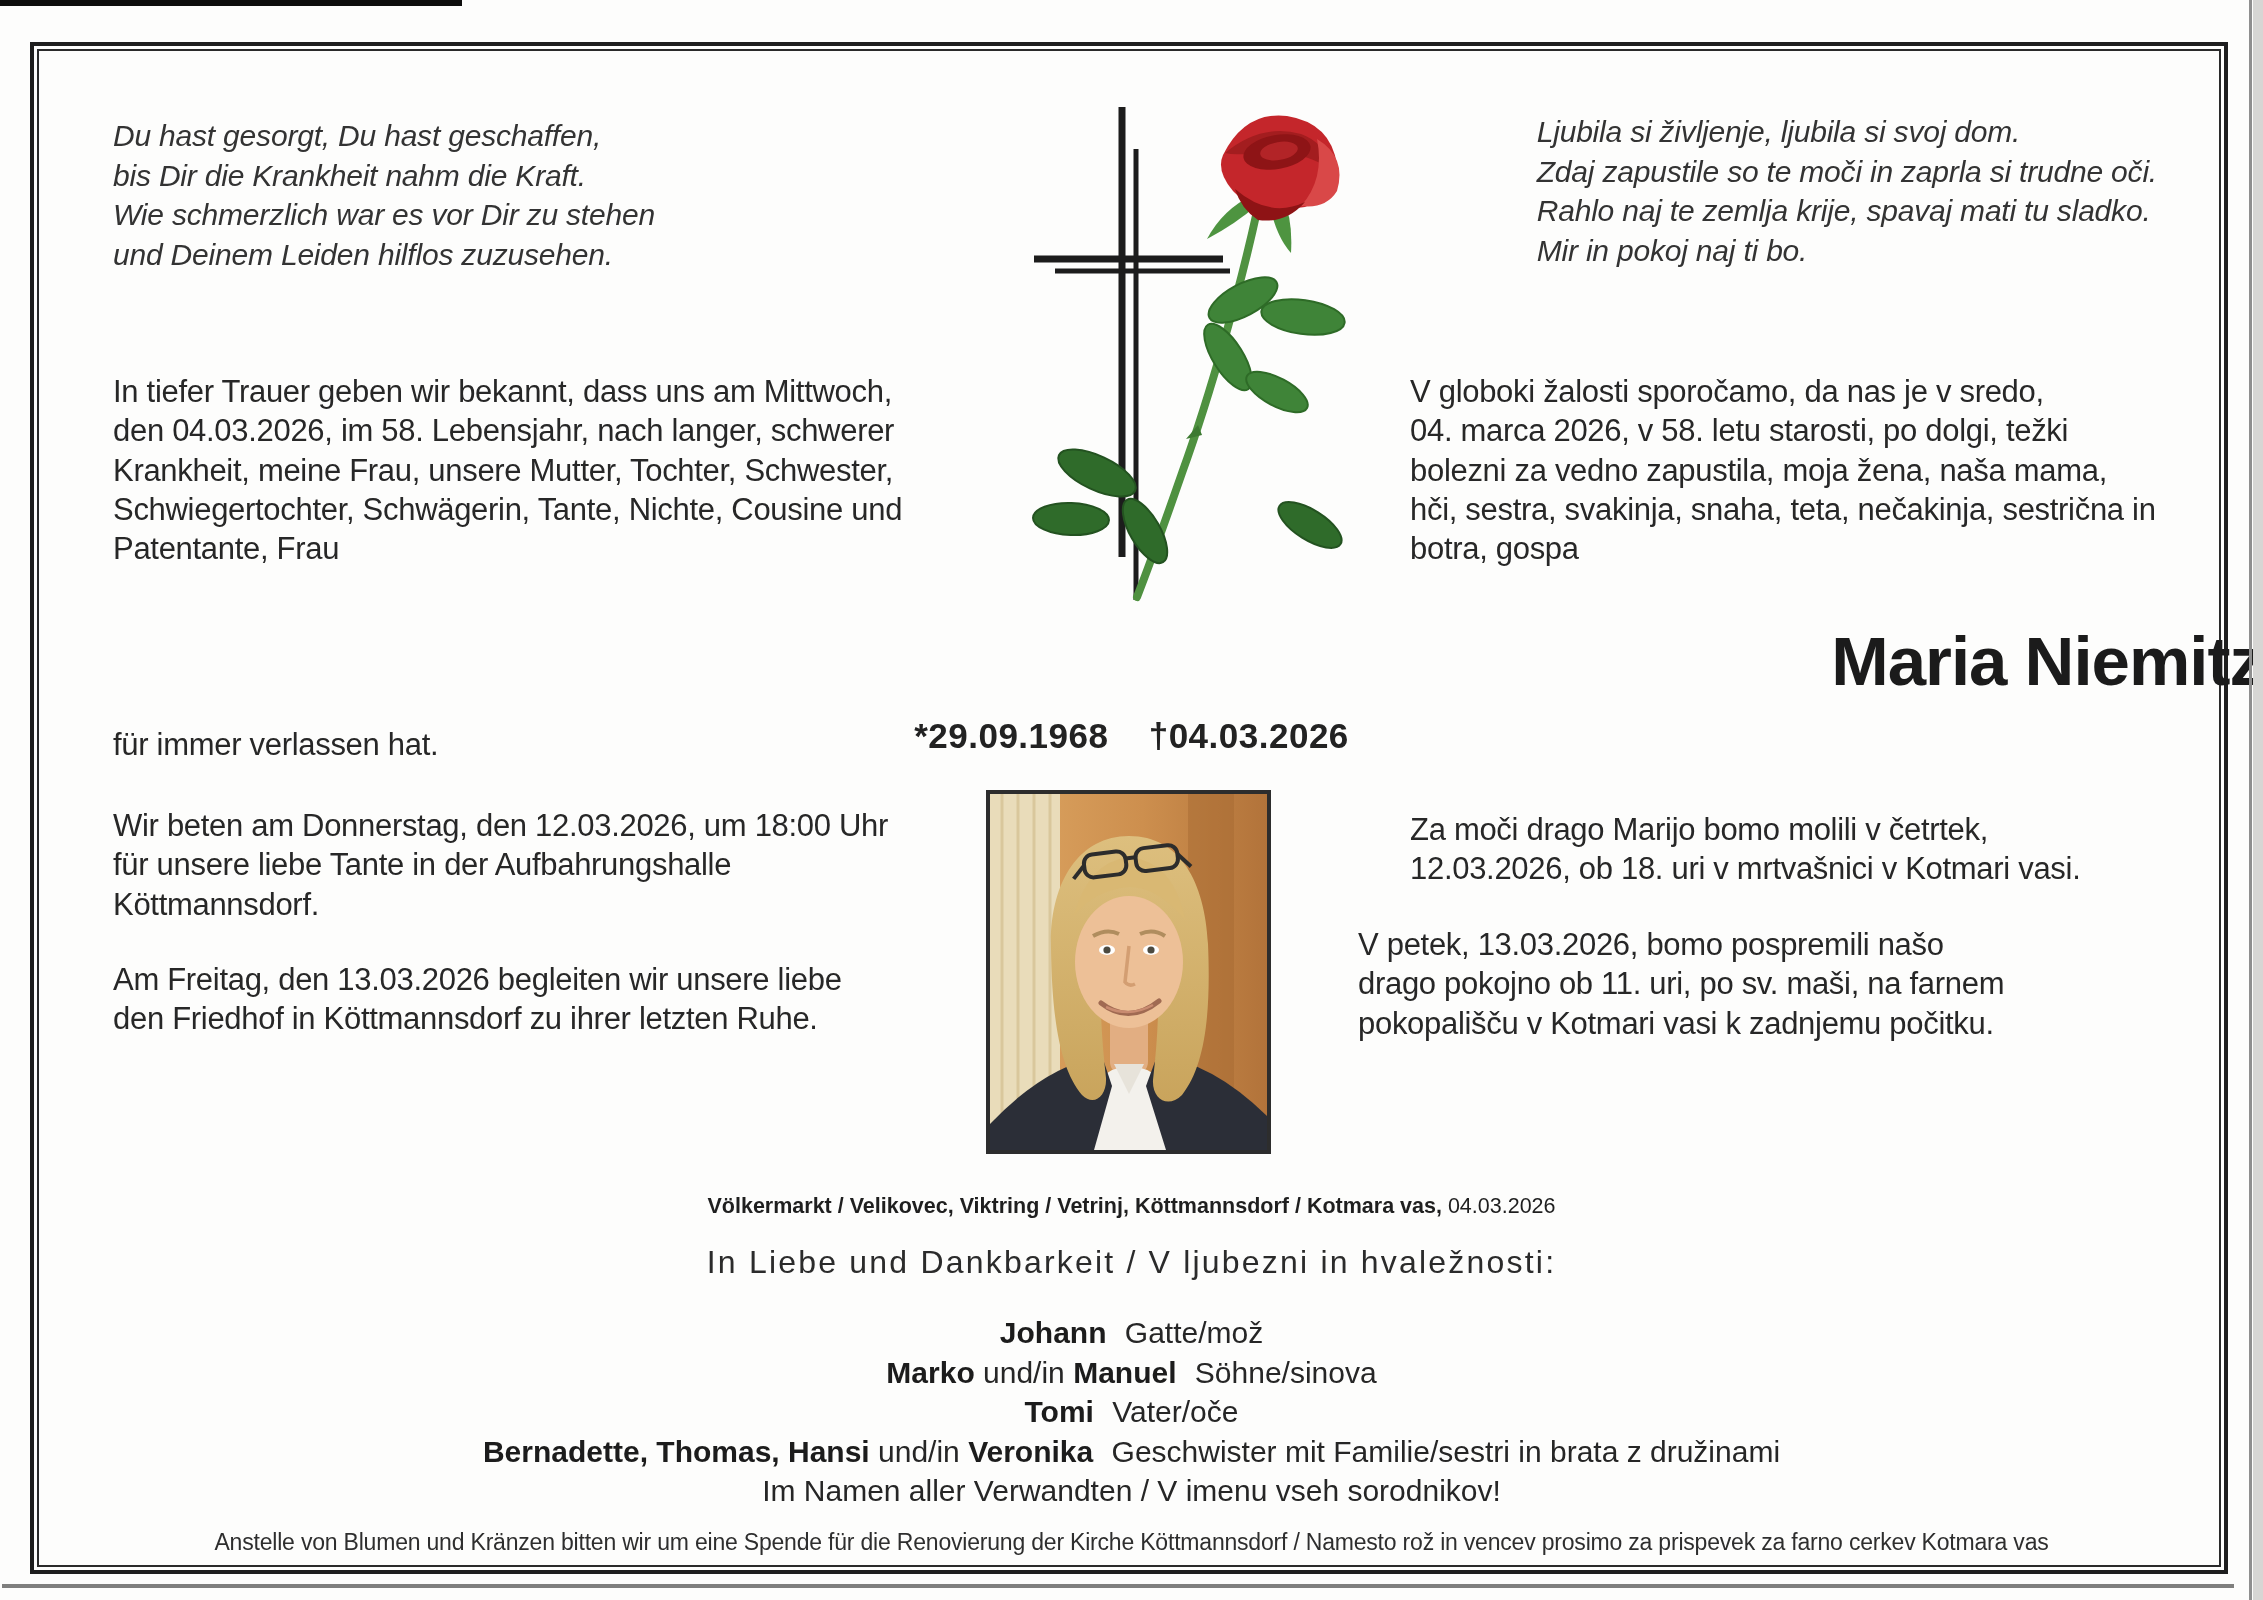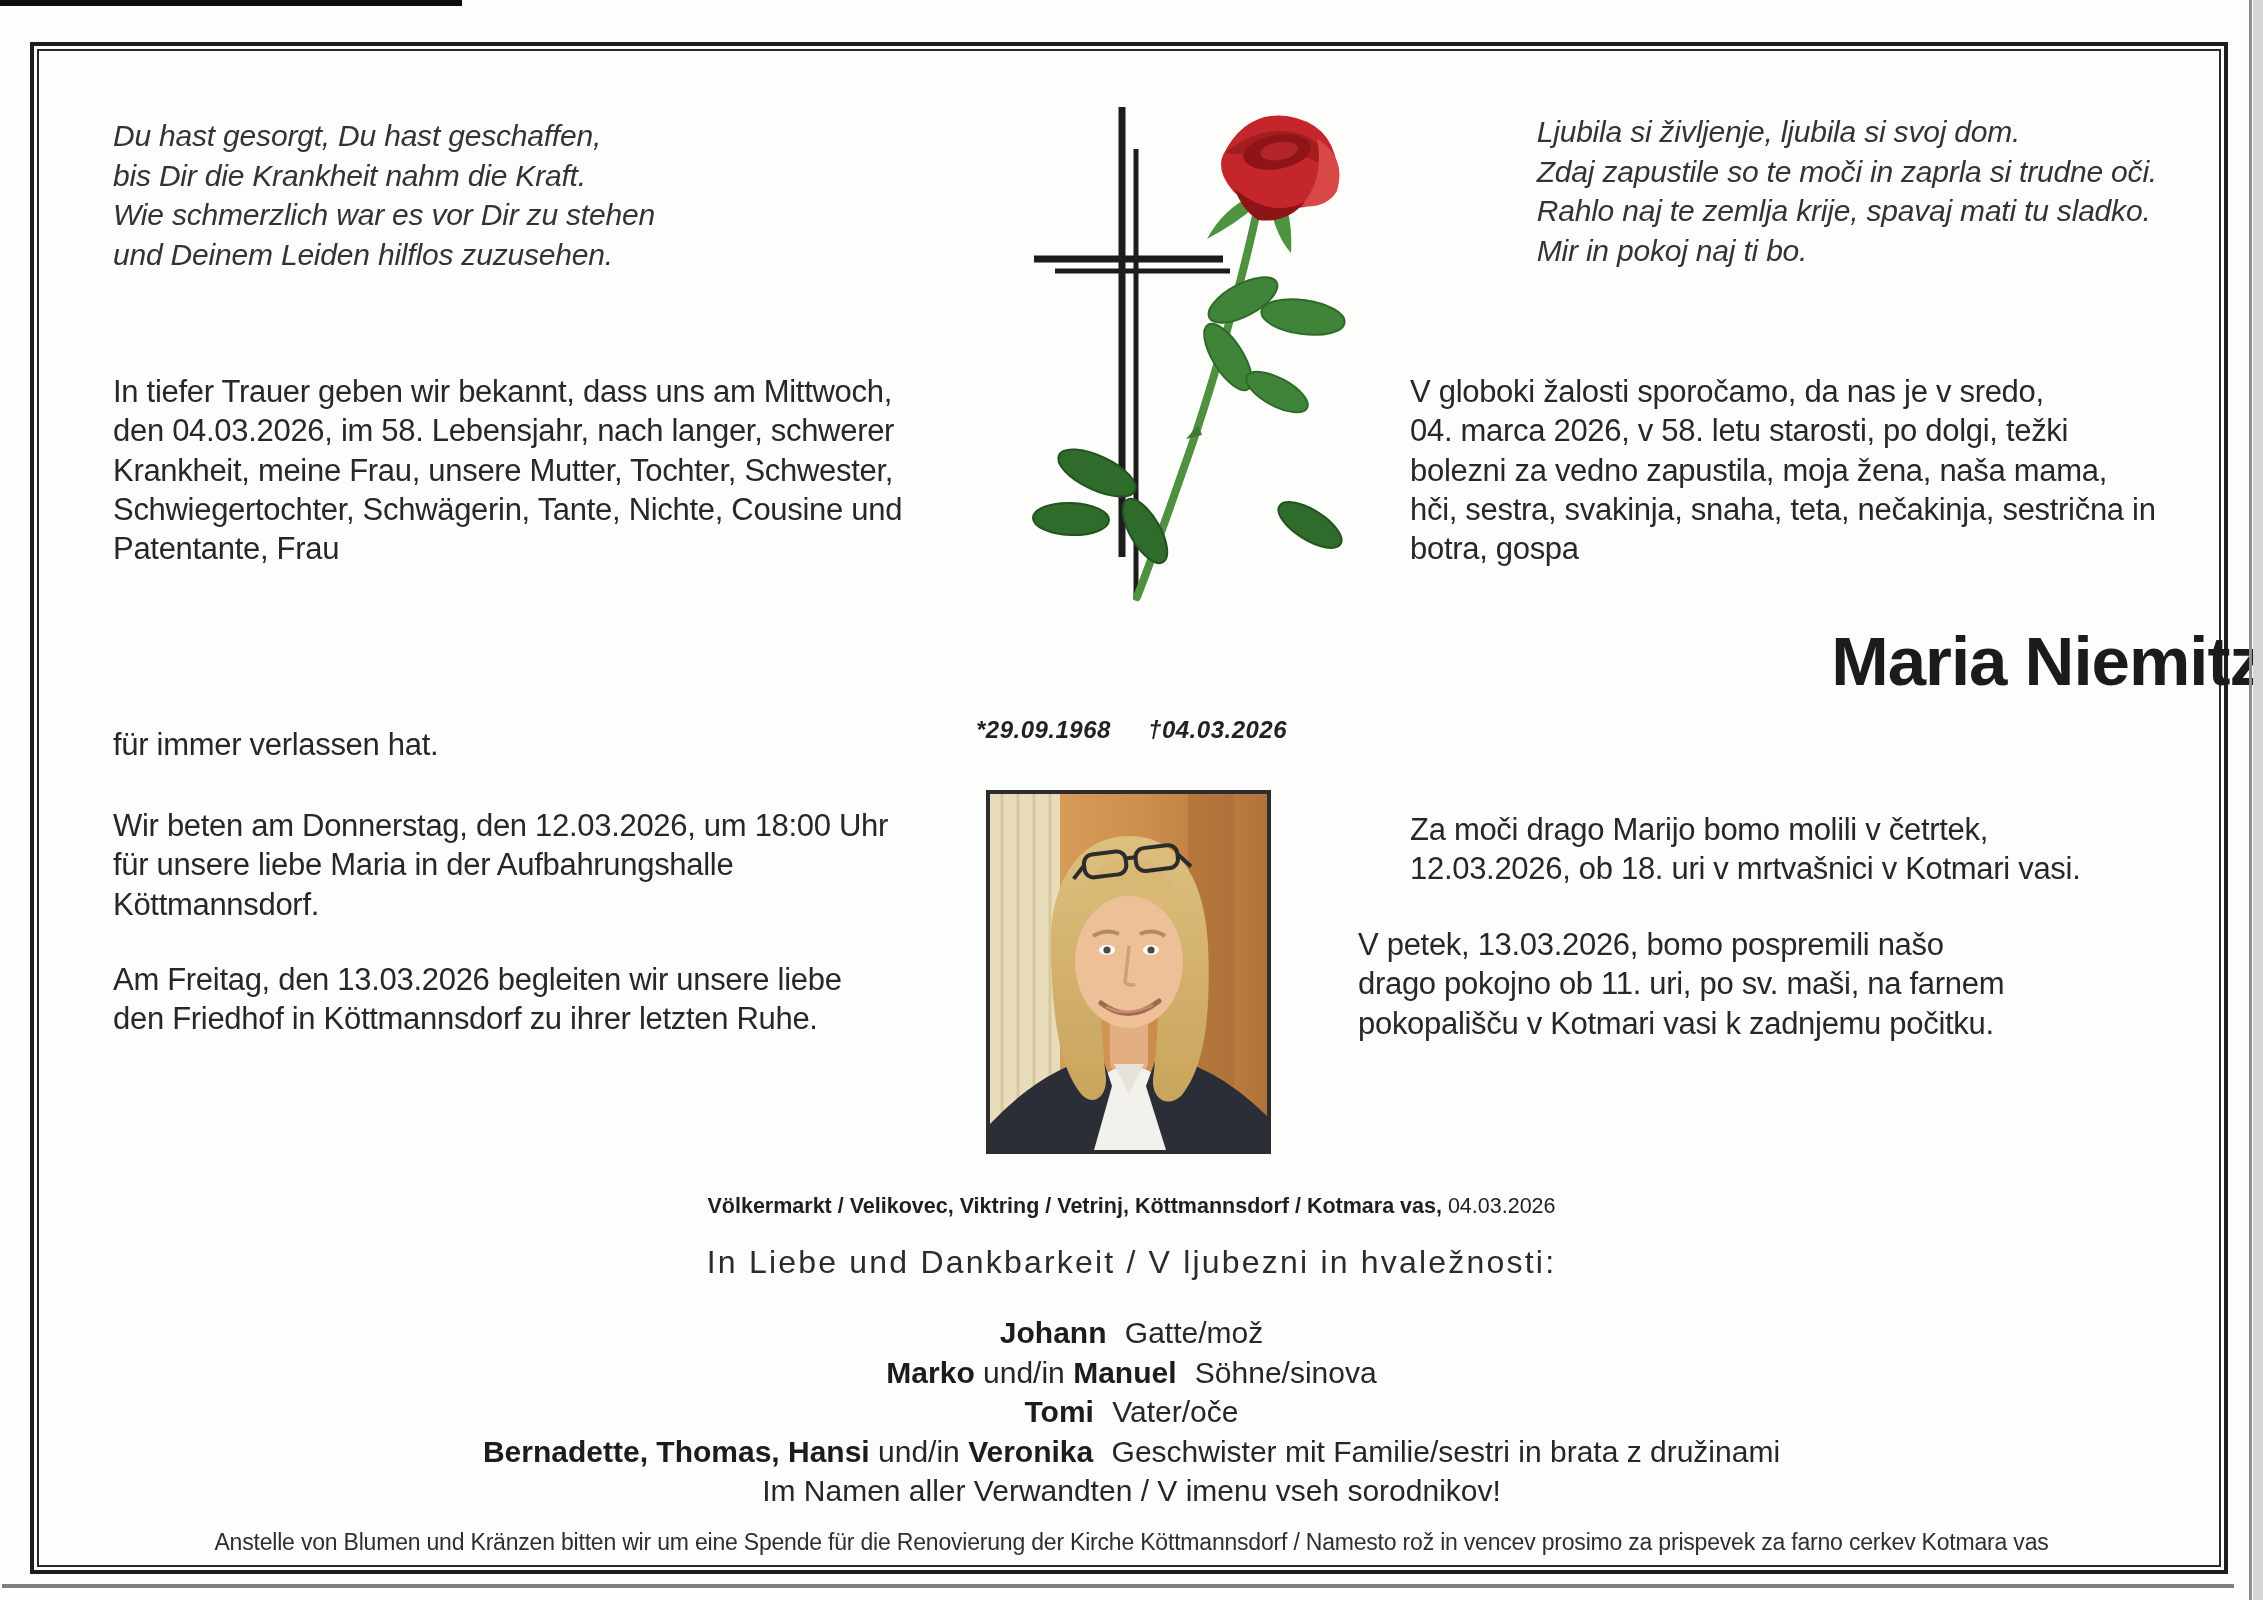--- a/index.html
+++ b/index.html
@@ -26,21 +26,21 @@
     color:#333;letter-spacing:-0.2px;
   }
   .body-text{
     font-size:31px;line-height:39.3px;color:#272727;letter-spacing:-0.3px;
   }
   .right-align{text-align:left;}
   .center-text{left:0;width:2263px;text-align:center;}
   .deceased-name{
     font-size:69px;font-weight:700;color:#1b1b1b;letter-spacing:-1px;text-align:right;
   }
-  .dates{font-size:24px;font-weight:700;color:#222;letter-spacing:0.5px;font-style:italic;}
+  .dates{font-size:35px;font-weight:700;color:#222;letter-spacing:0.5px;}
   .dates .death-part{margin-left:30px;}
   .places{font-size:21.5px;color:#1f1f1f;}
   .places .places-bold{font-weight:700;}
   .dedication{font-size:32px;letter-spacing:2.2px;color:#2b2b2b;}
   .fam{font-size:30px;line-height:39.5px;color:#262626;}
   .fam .b{font-weight:700;color:#1c1c1c;}
   .fam .rel{margin-left:10px;}
   .donation{font-size:23px;color:#2e2e2e;letter-spacing:-0.2px;}
   .photo-frame{
     left:986px;top:790px;width:277px;height:356px;
@@ -117,21 +117,21 @@
 <div class="abs center-text deceased-name nw" style="top:622px;">Maria Niemitz</div>
 <div class="abs center-text dates nw" style="top:716px;">
   <span>*29.09.1968</span>
   <span class="death-part">†04.03.2026</span>
 </div>
 
 <div class="abs body-text nw" style="left:113px;top:725px;">für immer verlassen hat.</div>
 
 <div class="abs body-text nw" style="left:113px;top:806px;">
   <div>Wir beten am Donnerstag, den 12.03.2026, um 18:00 Uhr</div>
-  <div>für unsere liebe Maria in der Aufbahrungshalle</div>
+  <div>für unsere liebe Tante in der Aufbahrungshalle</div>
   <div>Köttmannsdorf.</div>
 </div>
 
 <div class="abs body-text nw" style="left:113px;top:960px;">
   <div>Am Freitag, den 13.03.2026 begleiten wir unsere liebe</div>
   <div>den Friedhof in Köttmannsdorf zu ihrer letzten Ruhe.</div>
 </div>
 
 <div class="abs body-text nw" style="left:1410px;top:372px;">
   <div>V globoki žalosti sporočamo, da nas je v sredo,</div>

